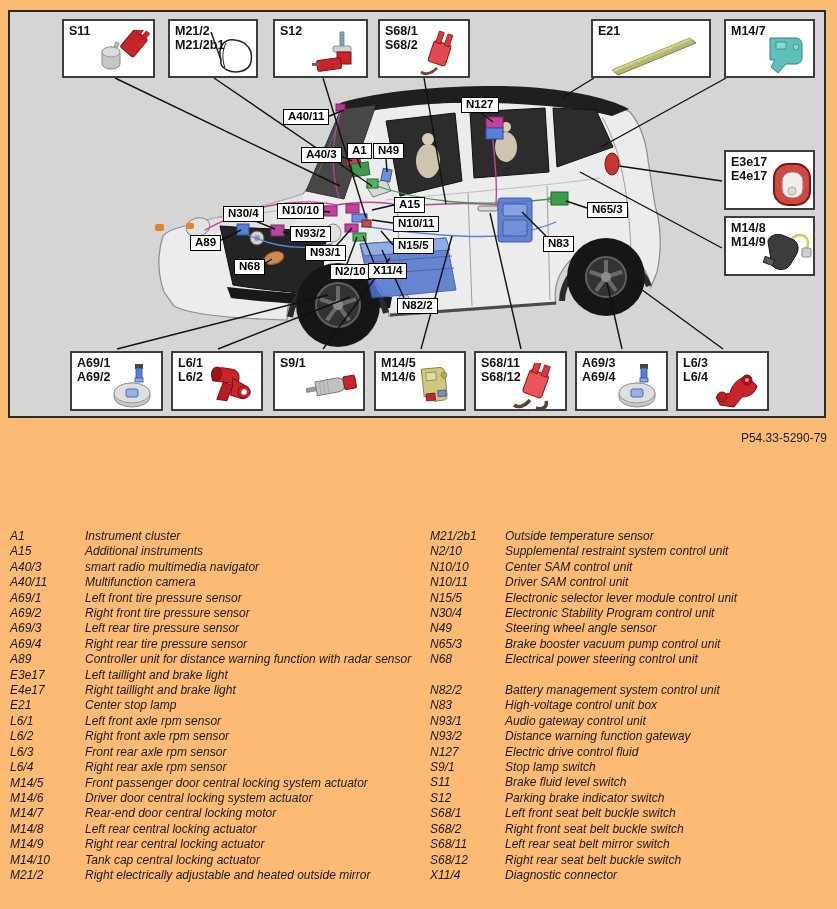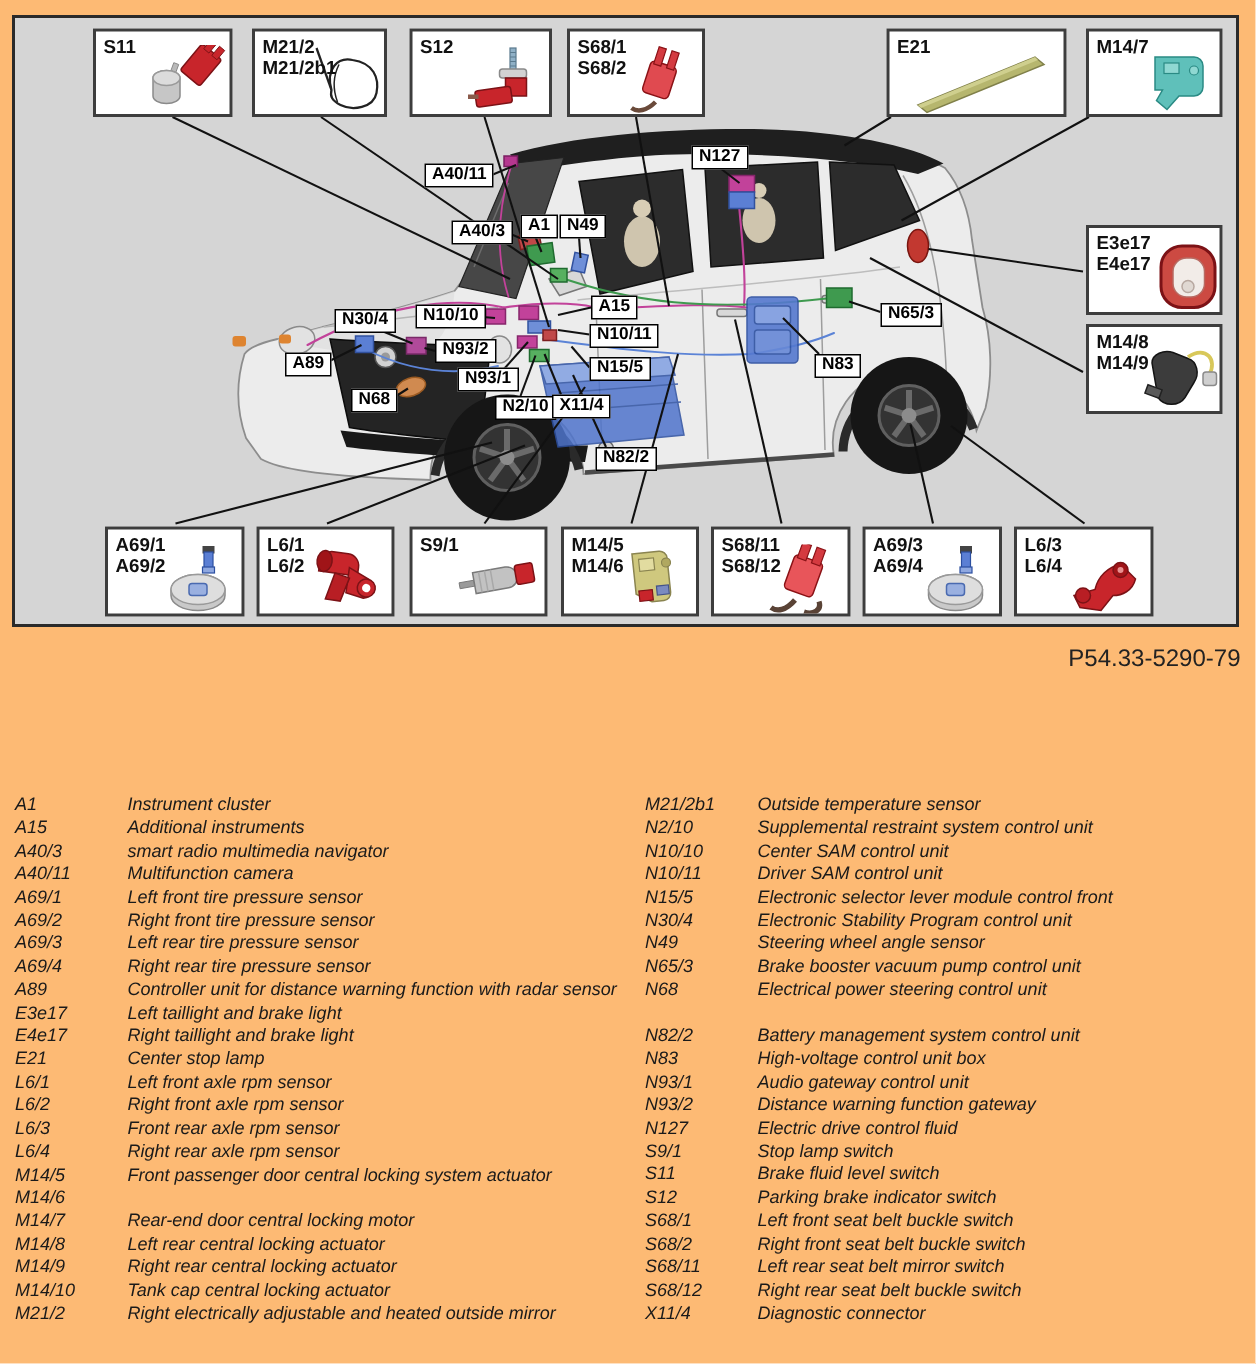--- a/index.html
+++ b/index.html
@@ -9,21 +9,21 @@
          background:#d5d5d5;border:2px solid #2a2a2a;box-sizing:border-box;}
   #art{position:absolute;left:0;top:0;pointer-events:none;}
   #overlays{position:absolute;left:0;top:0;width:837px;height:455px;}
   .callout{position:absolute;background:#fff;border:2px solid #3d3d3d;box-sizing:border-box;}
   .c-lbl{position:absolute;left:5px;top:3px;font-weight:bold;font-size:12.5px;
          line-height:14px;color:#111;z-index:2;}
   .c-icon{position:absolute;right:1px;bottom:0;z-index:1;}
   .c-icon svg{display:block;}
   .chip{position:absolute;background:#fff;border:1.5px solid #000;padding:0 4px;
         font-weight:bold;font-size:11.5px;line-height:13.5px;color:#000;white-space:nowrap;}
-  .caption{position:absolute;top:431px;right:10px;font-size:16px;color:#222;}
+  .caption{position:absolute;top:431px;right:10px;font-size:12px;color:#222;}
   .legend{position:absolute;left:0;top:529px;width:837px;font-style:italic;
           font-size:12px;color:#1a1a1a;}
   .col{position:absolute;top:0;}
   #legend-left{left:10px;width:412px;}
   #legend-right{left:430px;width:402px;}
   .lrow{display:flex;line-height:15.4px;min-height:15.4px;}
   .lcode{flex:0 0 75px;}
   .ldesc{max-width:332px;}
 </style>
 </head>
@@ -497,20 +497,21 @@
         <div class="lrow">
           <span class="lcode">L6/4</span>
           <span class="ldesc">Right rear axle rpm sensor</span>
         </div>
         <div class="lrow">
           <span class="lcode">M14/5</span>
           <span class="ldesc">Front passenger door central locking system actuator</span>
         </div>
         <div class="lrow">
           <span class="lcode">M14/6</span>
+          <span class="ldesc">Driver door central locking system actuator</span>
         </div>
         <div class="lrow">
           <span class="lcode">M14/7</span>
           <span class="ldesc">Rear-end door central locking motor</span>
         </div>
         <div class="lrow">
           <span class="lcode">M14/8</span>
           <span class="ldesc">Left rear central locking actuator</span>
         </div>
         <div class="lrow">
@@ -538,21 +539,21 @@
         <div class="lrow">
           <span class="lcode">N10/10</span>
           <span class="ldesc">Center SAM control unit</span>
         </div>
         <div class="lrow">
           <span class="lcode">N10/11</span>
           <span class="ldesc">Driver SAM control unit</span>
         </div>
         <div class="lrow">
           <span class="lcode">N15/5</span>
-          <span class="ldesc">Electronic selector lever module control front</span>
+          <span class="ldesc">Electronic selector lever module control unit</span>
         </div>
         <div class="lrow">
           <span class="lcode">N30/4</span>
           <span class="ldesc">Electronic Stability Program control unit</span>
         </div>
         <div class="lrow">
           <span class="lcode">N49</span>
           <span class="ldesc">Steering wheel angle sensor</span>
         </div>
         <div class="lrow">

